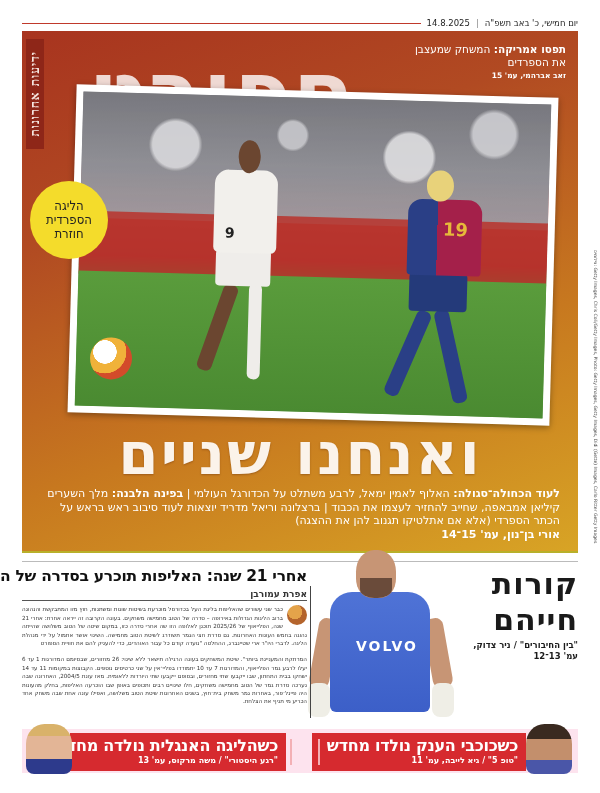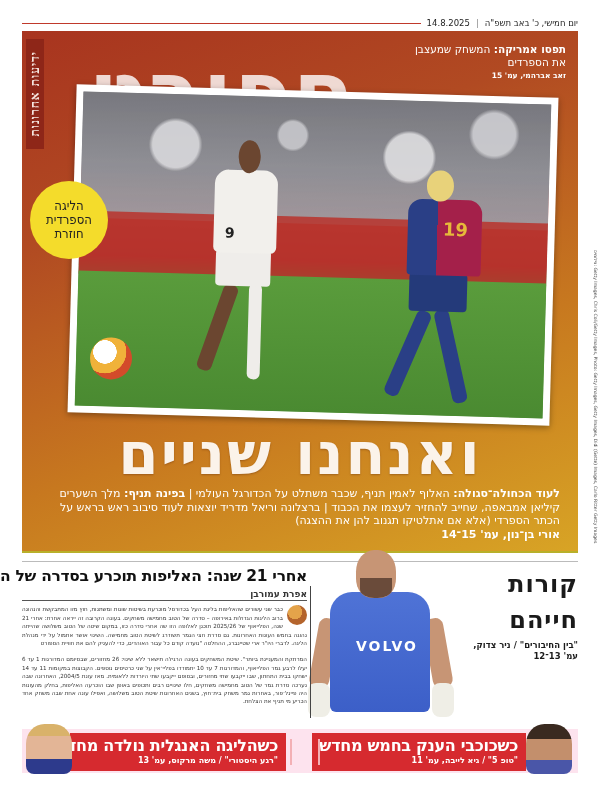--- a/index.html
+++ b/index.html
@@ -70,21 +70,21 @@
               font-size: 58px; font-weight: bold; line-height: 66px; letter-spacing: 2px; text-shadow: 0 1px 2px rgba(80,30,10,0.35); }
 
   .subtext { position: absolute; top: 456px; right: 18px; left: 16px; color: #fff; font-size: 11px; line-height: 13.5px; text-align: right; }
   .subtext b { font-weight: bold; }
   .subtext .byline { font-weight: bold; display: block; }
 
   
   .lower-rule { position: absolute; top: 561px; left: 22px; right: 22px; height: 1px; background: #bbb; }
 
   .kurot { position: absolute; top: 566px; right: 22px; width: 118px; text-align: right; }
-  .kurot .title { font-size: 24px; font-weight: bold; line-height: 36px; color: #1a1a1a; letter-spacing: 1px; }
+  .kurot .title { font-size: 30px; font-weight: bold; line-height: 36px; color: #1a1a1a; letter-spacing: 1px; }
   .kurot .body { font-size: 10.5px; line-height: 14px; color: #222; margin-top: 4px; }
   .kurot .byline { font-size: 8.5px; font-weight: bold; line-height: 11px; margin-top: 2px; }
 
   .keeper { position: absolute; top: 548px; left: 300px; width: 160px; height: 180px; }
   .keeper .head { position: absolute; top: 2px; left: 56px; width: 40px; height: 48px; background: #c79575; border-radius: 45% 45% 40% 40%; }
   .keeper .beard { position: absolute; top: 30px; left: 60px; width: 32px; height: 20px; background: #6a4b3a; border-radius: 0 0 45% 45%; }
   .keeper .shirt { position: absolute; top: 44px; left: 30px; width: 100px; height: 120px; background: linear-gradient(180deg, #4f73d6, #3c5fc8); border-radius: 22px 22px 6px 6px; }
   .keeper .sponsor { position: absolute; top: 90px; left: 56px; font-size: 14px; font-weight: bold; color: #fff; letter-spacing: 2px; direction: ltr; }
   .keeper .glove1 { position: absolute; top: 135px; left: 8px; width: 22px; height: 34px; background: #efeee6; border-radius: 8px; }
   .keeper .glove2 { position: absolute; top: 135px; left: 132px; width: 22px; height: 34px; background: #efeee6; border-radius: 8px; }
@@ -167,21 +167,21 @@
     <div>
       <div>הליגה</div>
       <div>הספרדית</div>
       <div>חוזרת</div>
     </div>
   </div>
 
   <div class="headline">ואנחנו שניים</div>
 
   <div class="subtext">
-    <b>לעוד הכחולה־סגולה:</b><span> האלוף לאמין תניף, שכבר משתלט על הכדורגל העולמי | </span><b>בפינה תניף:</b><span> מלך השערים קיליאן אמבאפה, שחייב להחזיר לעצמו את הכבוד | ברצלונה וריאל מדריד יוצאות לעוד סיבוב ראש בראש על הכתר הספרדי (אלא אם אתלטיקו תגנוב להן את ההצגה)</span>
+    <b>לעוד הכחולה־סגולה:</b><span> האלוף לאמין ימאל, לרבע משתלט על הכדורגל העולמי | </span><b>בפינה הלבנה:</b><span> מלך השערים קיליאן אמבאפה, שחייב להחזיר לעצמו את הכבוד | ברצלונה וריאל מדריד יוצאות לעוד סיבוב ראש בראש על הכתר הספרדי (אלא אם אתלטיקו תגנוב להן את ההצגה)</span>
     <span class="byline">אורי בן־נון, עמ' 15־14</span>
   </div>
 </div>
 
 <div class="credit-vertical" style="position:absolute; top:250px; left:580px;">
   <span>צילומים: Getty Images, Chris Coli/Getty Images, Photo: Getty Images, Getty Images, Didi (Gette) Images, Carlo Ritter Getty Images</span>
 </div>
 
 <div class="lower-rule"></div>
 
@@ -217,21 +217,21 @@
     <div class="col">
       <span>המרתקת והמעניינת ביותר". שיטת המשחקים בעונה הרגילה תישאר ללא שינוי: 26 מחזורים, שבסיומם המדורגות 1 עד 6 יעלו לרבע גמר הפלייאוף, והמדורגות 7 עד 10 יתמודדו בפליי־אין על שני כרטיסים נוספים. הקבוצות במקומות 11 עד 14 ישחקו בבית התחתון, שבו ייקבעו שתי מחזורים, ובסופם ייקבעו שתי היורדות ללאומית. מאז עונת 2004/5, האחרונה שבה נערכה סדרת גמר של הטוב מחמישה משחקים, חלו שינויים רבים ותכופים באופן שבו הוכרעה האליפות, בחלק מהעונות היה פיינל־פור, באחרות גמר משחק בית־חוץ, בשנים האחרונות שיטת הטוב משלושה, ואפילו עונה אחת שבה משחק אחד הכריע מי תניף את הצלחת.</span>
     </div>
   </div>
 </div>
 
 <div class="bottom-band"></div>
 
 <div class="banner banner-right">
   <span class="rule"></span>
-  <div class="title">כשכוכבי הענק בחמש מחדש</div>
+  <div class="title">כשכוכבי הענק נולדו מחדש</div>
   <div class="byline">"טופ 5" / גיא לייבה, עמ' 11</div>
 </div>
 <div class="face face-right"></div>
 
 <div class="banner banner-left">
   <span class="rule"></span>
   <div class="title">כשהליגה האנגלית נולדה מחדש</div>
   <div class="byline">"רגע היסטורי" / משה מרקוס, עמ' 13</div>
 </div>
 <div class="face face-left"></div>

